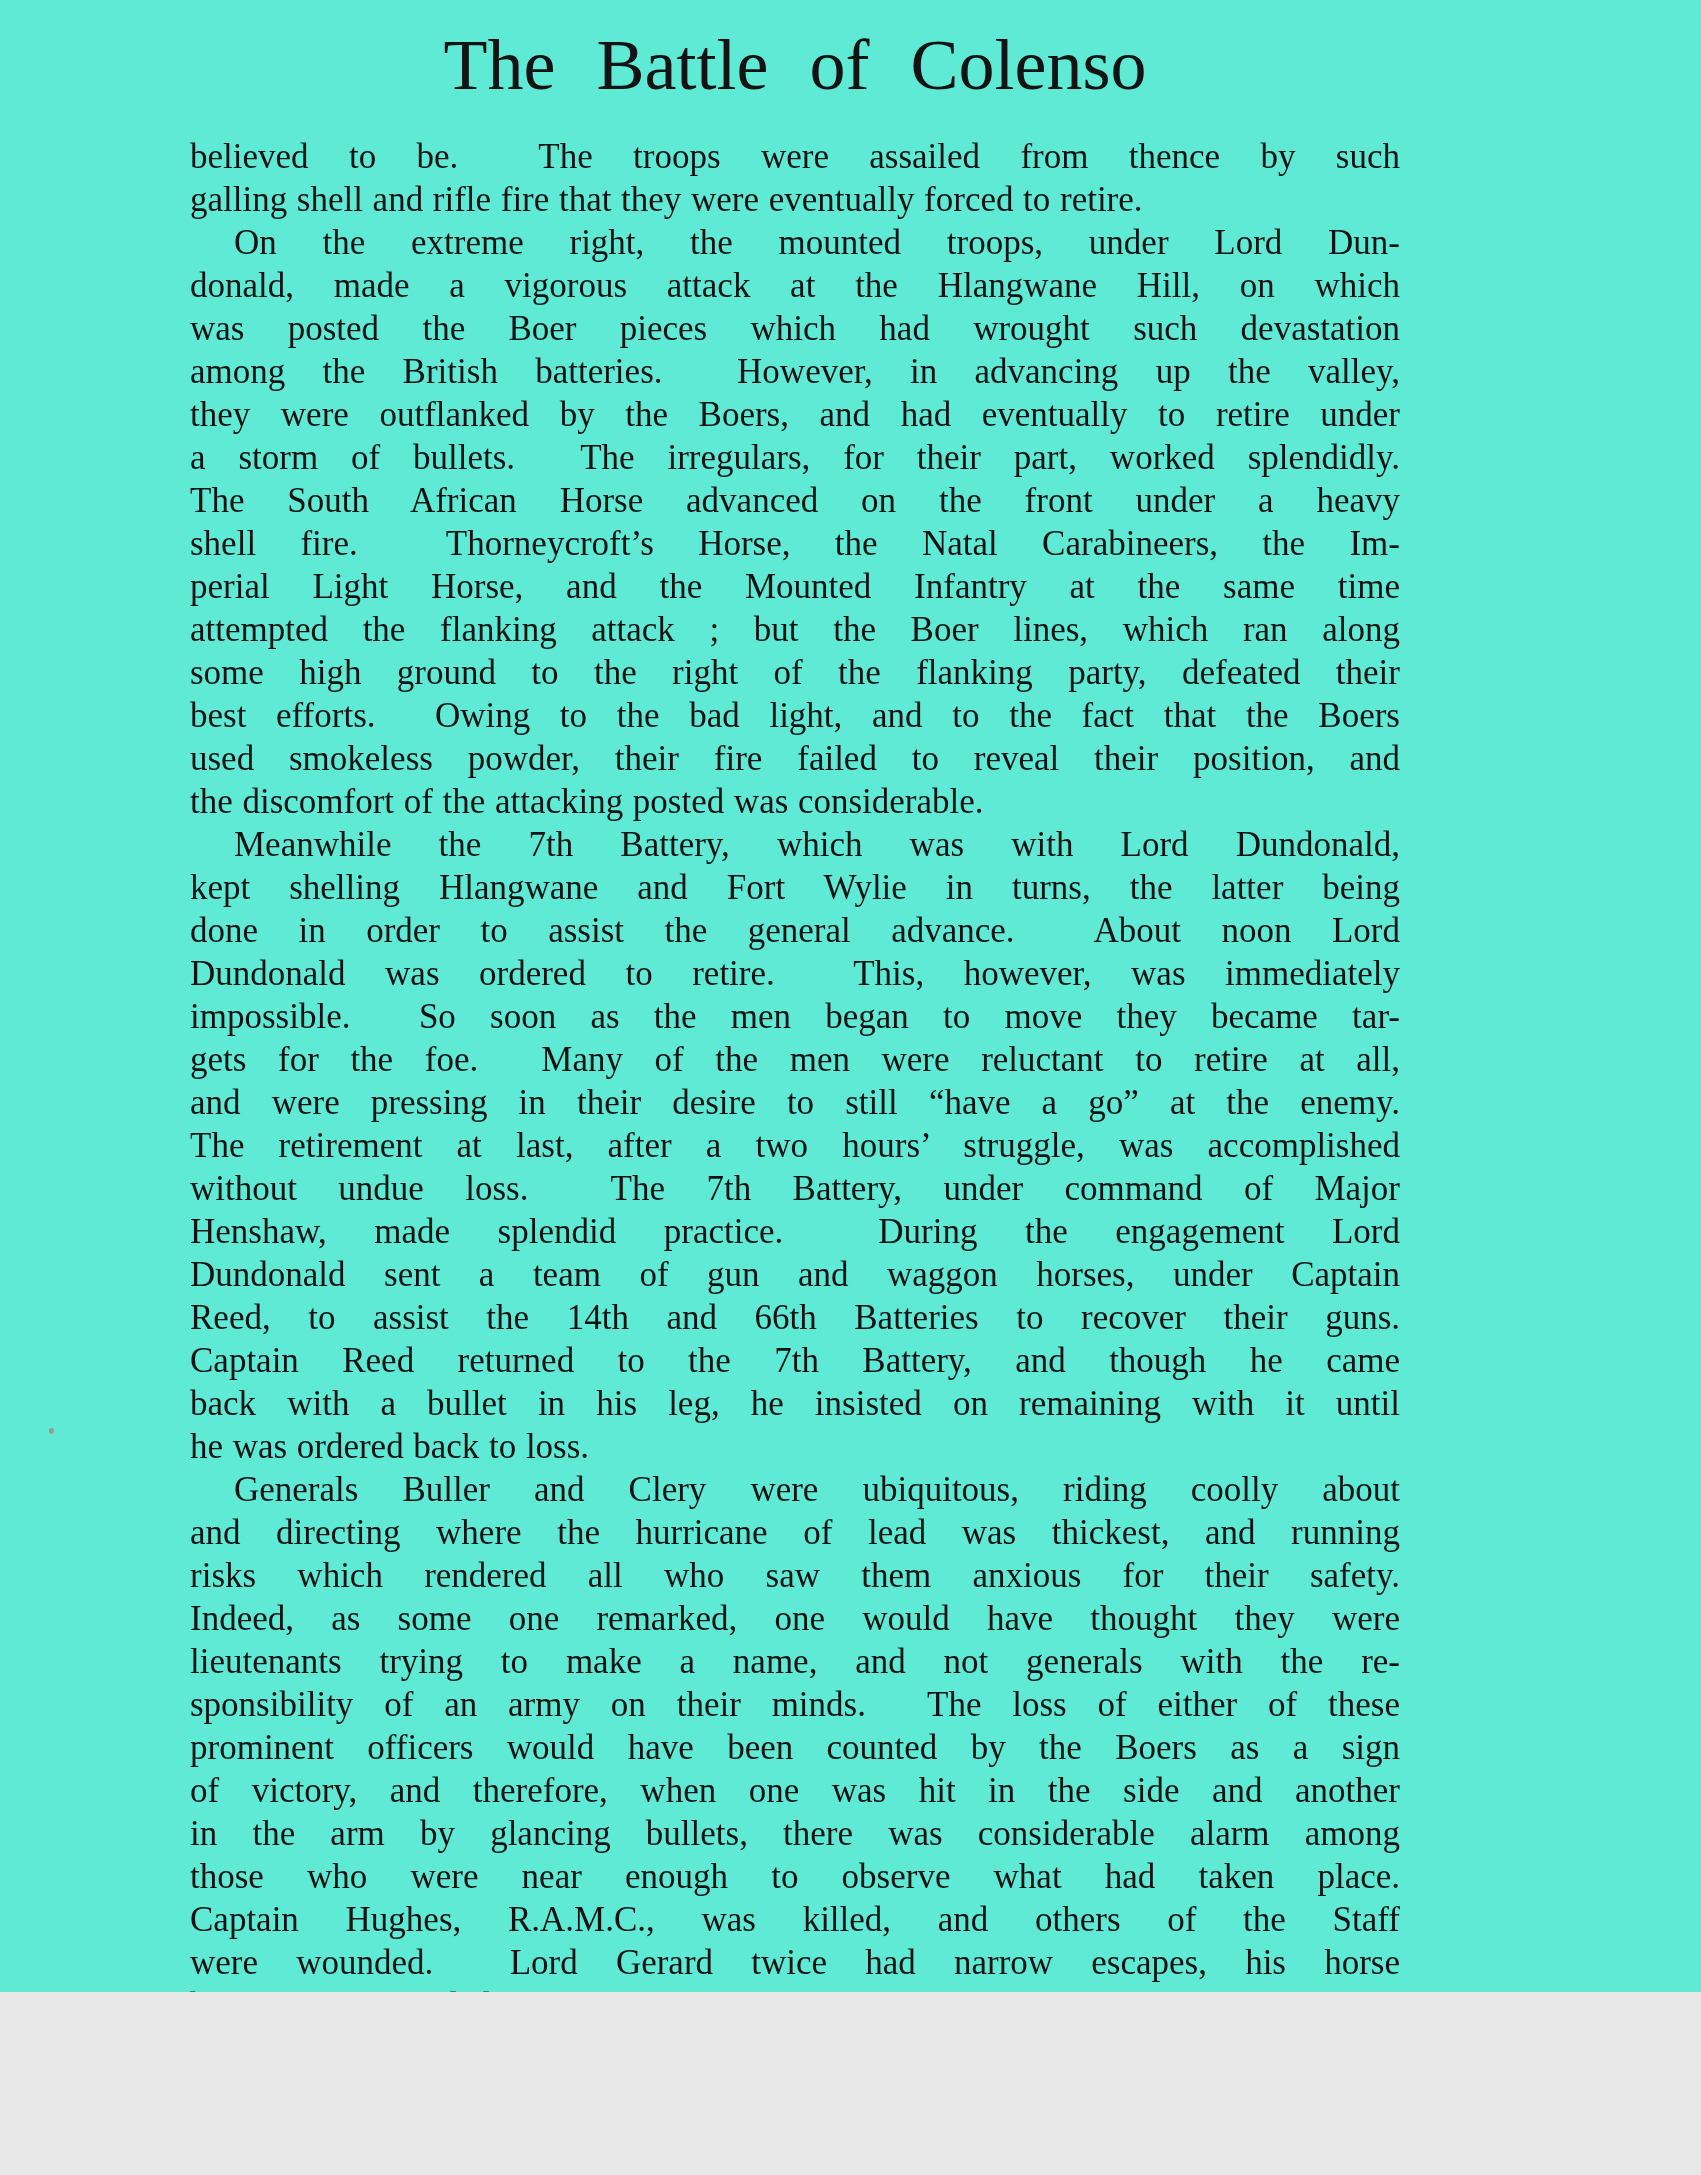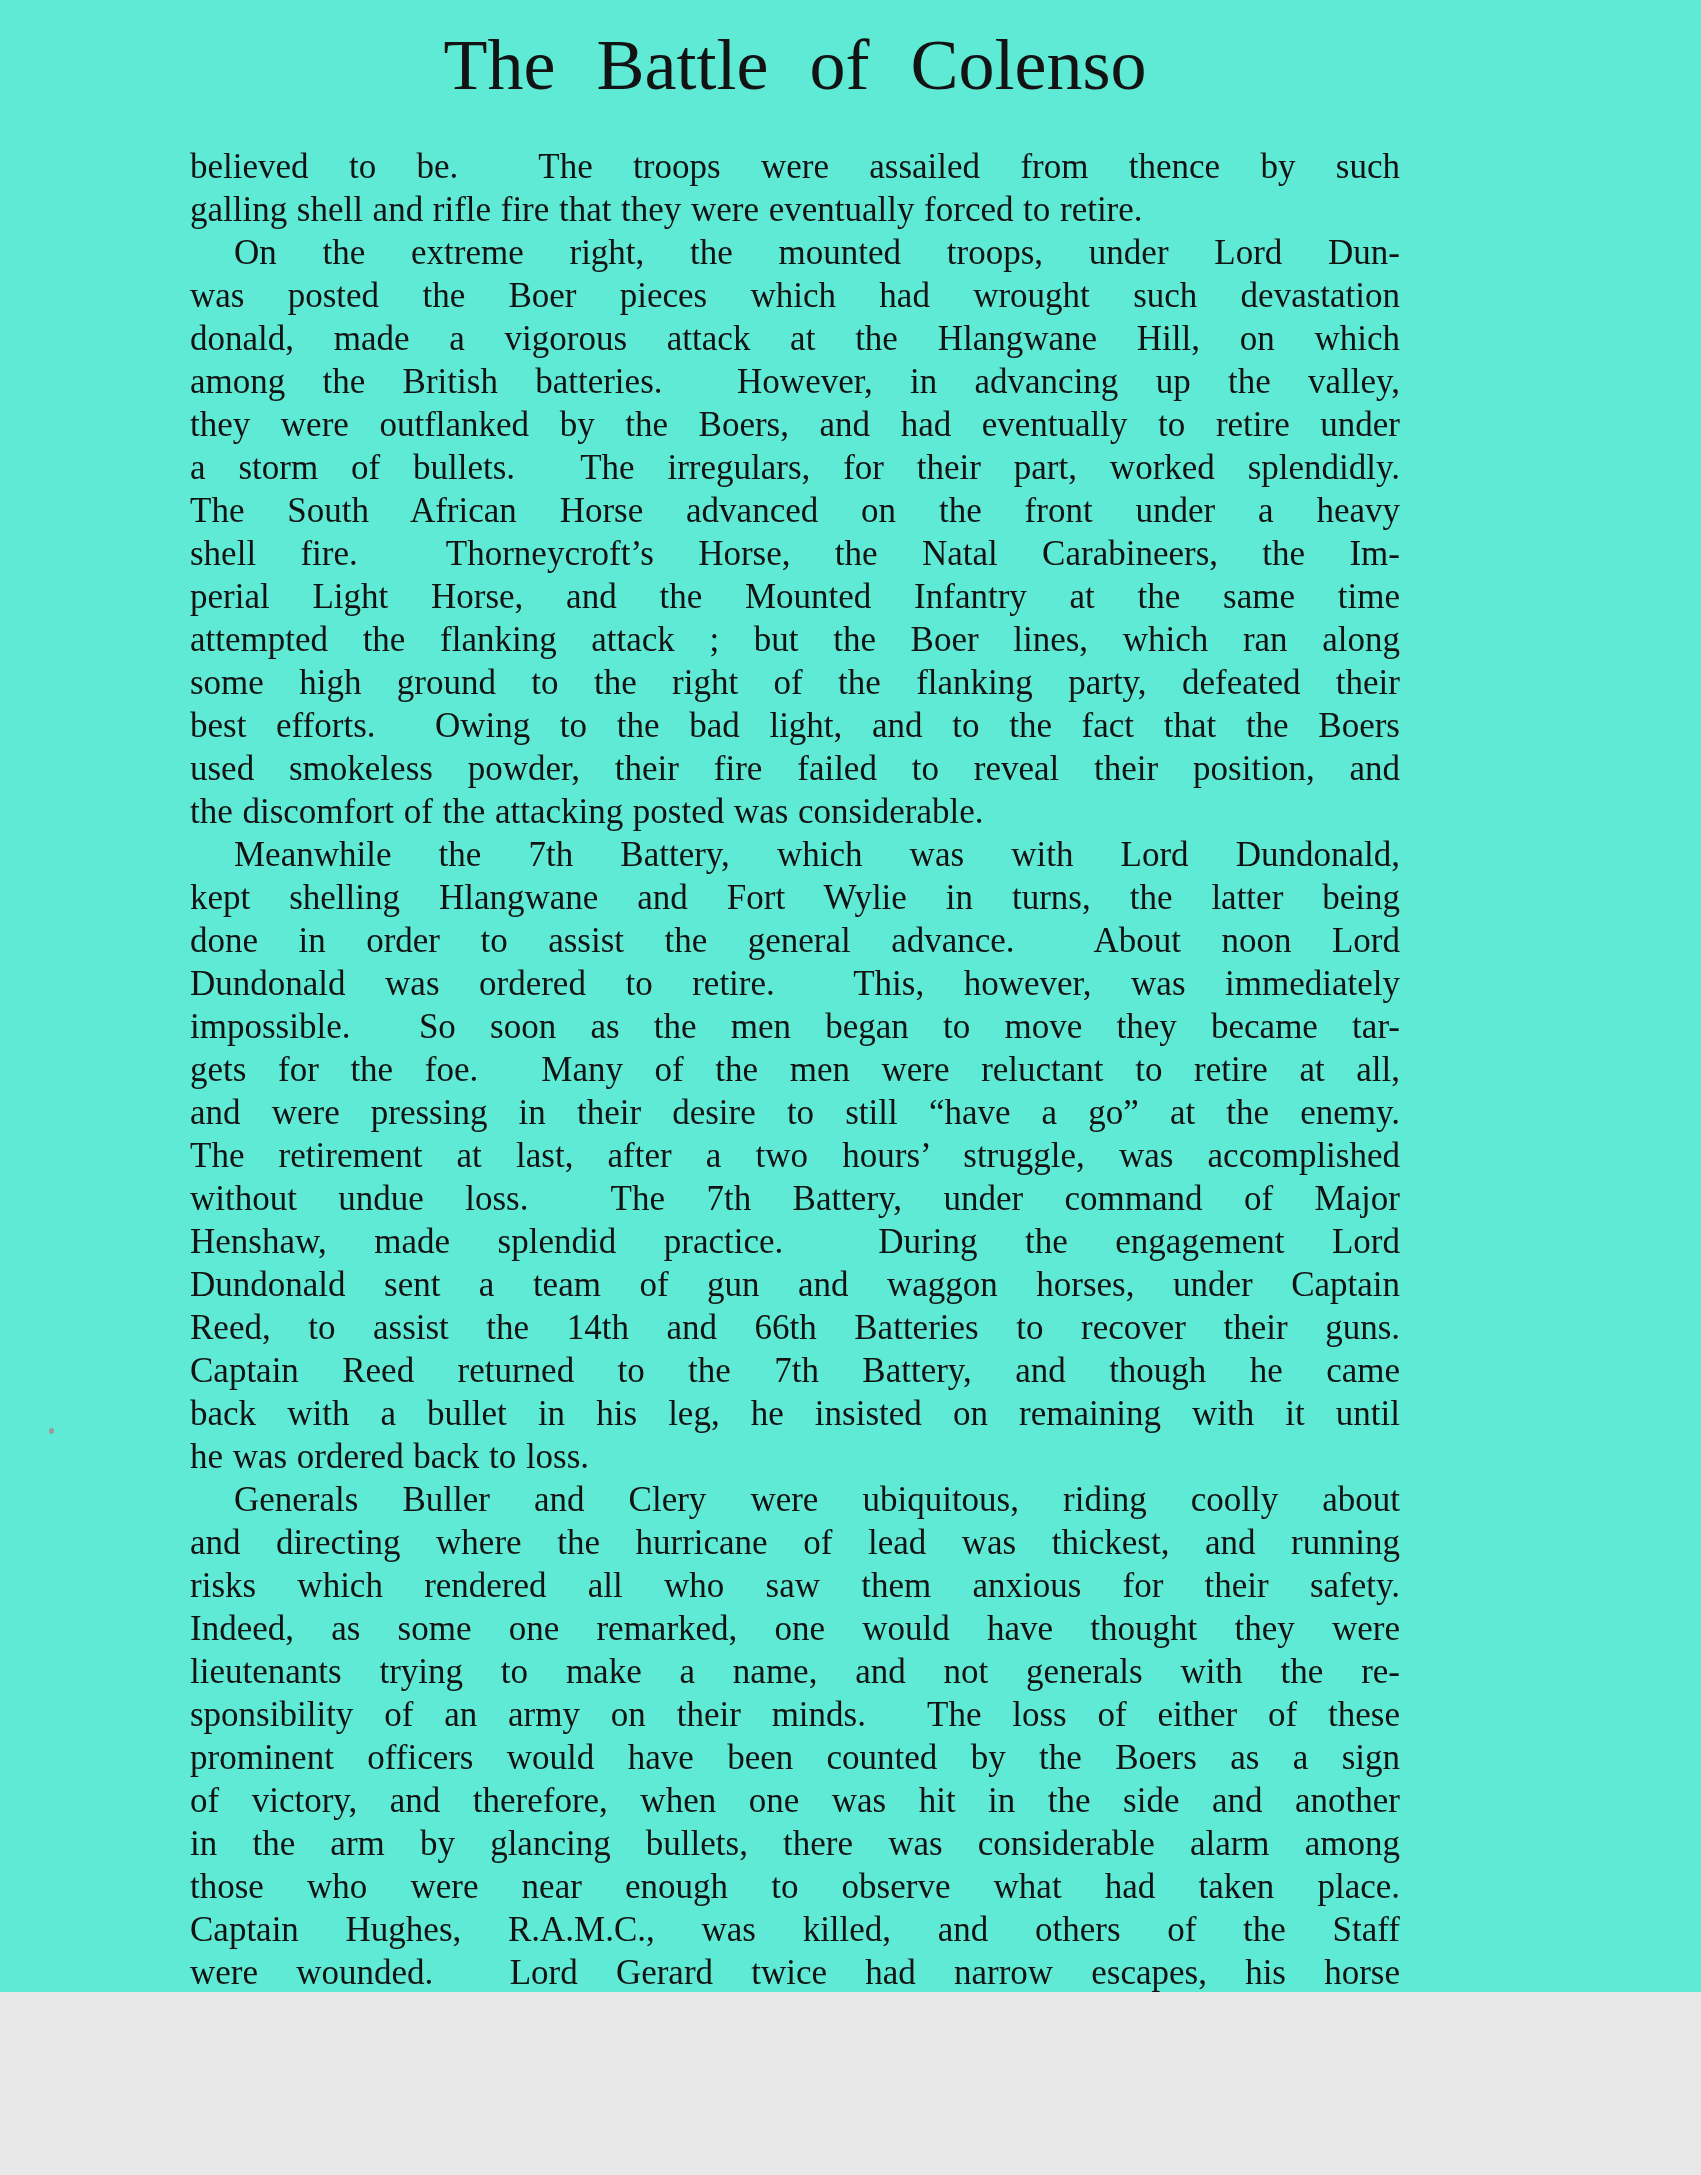--- a/index.html
+++ b/index.html
@@ -29,21 +29,20 @@
     text-align: center;
     word-spacing: 0.32em;
     letter-spacing: 0px;
     white-space: nowrap;
   }
   .body-text {
     position: absolute;
     top: 135px;
     left: 190px;
     width: 1210px;
-    margin-top: 10px;
   }
   .line {
     font-size: 35px;
     line-height: 43px;
     text-align: justify;
     white-space: pre-wrap;
     word-spacing: 0.9px;
   }
   .line.stretch {
     text-align: justify;
@@ -75,22 +74,22 @@
 </head>
 <body>
 
 <div class="page">
   <h1 class="title">The Battle of Colenso</h1>
 
   <div class="body-text" id="body-text">
       <div class="line stretch">believed to be.  The troops were assailed from thence by such</div>
       <div class="line">galling shell and rifle fire that they were eventually forced to retire.</div>
       <div class="line stretch indent">On the extreme right, the mounted troops, under Lord Dun-</div>
+      <div class="line stretch">donald, made a vigorous attack at the Hlangwane Hill, on which</div>
       <div class="line stretch">was posted the Boer pieces which had wrought such devastation</div>
-      <div class="line stretch">donald, made a vigorous attack at the Hlangwane Hill, on which</div>
       <div class="line stretch">among the British batteries.  However, in advancing up the valley,</div>
       <div class="line stretch">they were outflanked by the Boers, and had eventually to retire under</div>
       <div class="line stretch">a storm of bullets.  The irregulars, for their part, worked splendidly.</div>
       <div class="line stretch">The South African Horse advanced on the front under a heavy</div>
       <div class="line stretch">shell fire.  Thorneycroft’s Horse, the Natal Carabineers, the Im-</div>
       <div class="line stretch">perial Light Horse, and the Mounted Infantry at the same time</div>
       <div class="line stretch">attempted the flanking attack ; but the Boer lines, which ran along</div>
       <div class="line stretch">some high ground to the right of the flanking party, defeated their</div>
       <div class="line stretch">best efforts.  Owing to the bad light, and to the fact that the Boers</div>
       <div class="line stretch">used smokeless powder, their fire failed to reveal their position, and</div>

